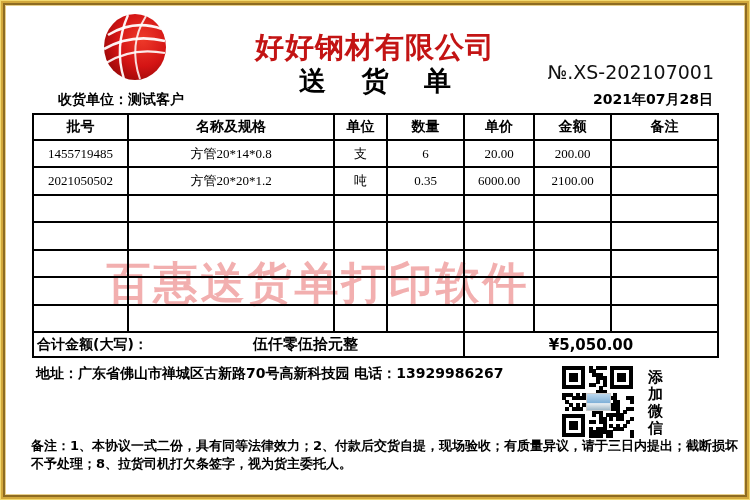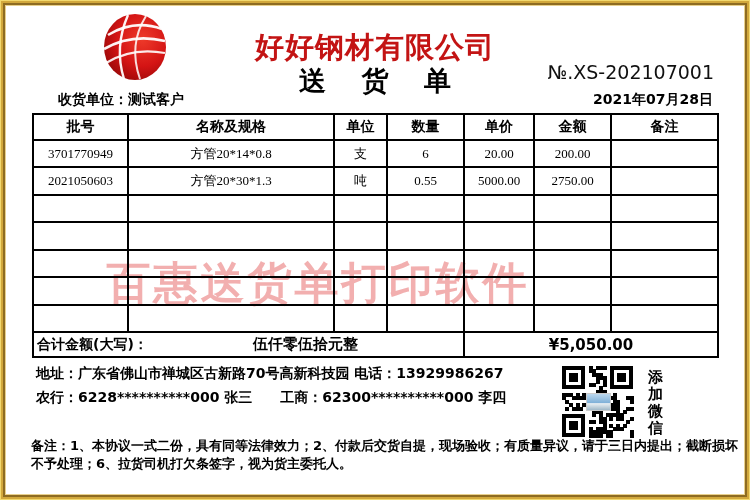--- a/index.html
+++ b/index.html
@@ -105,35 +105,35 @@
         <th>名称及规格</th>
         <th>单位</th>
         <th>数量</th>
         <th>单价</th>
         <th>金额</th>
         <th>备注</th>
       </tr>
     </thead>
     <tbody id="rows">
         <tr>
-          <td>3701770949</td>
+          <td>1455719485</td>
           <td>方管20*14*0.8</td>
           <td>支</td>
           <td>6</td>
           <td>20.00</td>
           <td>200.00</td>
           <td></td>
         </tr>
         <tr>
-          <td>2021050603</td>
-          <td>方管20*30*1.3</td>
+          <td>2021050502</td>
+          <td>方管20*20*1.2</td>
           <td>吨</td>
-          <td>0.55</td>
-          <td>5000.00</td>
-          <td>2750.00</td>
+          <td>0.35</td>
+          <td>6000.00</td>
+          <td>2100.00</td>
           <td></td>
         </tr>
         <tr>
           <td></td>
           <td></td>
           <td></td>
           <td></td>
           <td></td>
           <td></td>
           <td></td>
@@ -182,23 +182,22 @@
             <span class="total-label">合计金额(大写)：</span>
             <span class="total-cn">伍仟零伍拾元整</span>
           </div>
         </td>
         <td colspan="3" class="total-amt">¥5,050.00</td>
       </tr>
     </tfoot>
   </table>
 
   <div class="f-line addr">地址：广东省佛山市禅城区古新路70号高新科技园 电话：13929986267</div>
-  <div class="f-line banks">农行：6228**********000 张三　　工商：62300**********000 李四</div>
   <div class="note note1">备注：1、本协议一式二份，具有同等法律效力；2、付款后交货自提，现场验收；有质量异议，请于三日内提出；截断损坏</div>
-  <div class="note note2">不予处理；6、拉货司机打欠条签字，视为货主委托人。</div>
+  <div class="note note2">不予处理；8、拉货司机打欠条签字，视为货主委托人。</div>
 
   <div class="qr" id="qr">
       <div class="m" style="left: 27px; top: 0px; width: 4px; height: 4px;"></div>
       <div class="m" style="left: 33.8px; top: 0px; width: 4px; height: 4px;"></div>
       <div class="m" style="left: 37.2px; top: 0px; width: 4px; height: 4px;"></div>
       <div class="m" style="left: 40.6px; top: 0px; width: 4px; height: 4px;"></div>
       <div class="m" style="left: 27px; top: 3.4px; width: 4px; height: 4px;"></div>
       <div class="m" style="left: 30.4px; top: 3.4px; width: 4px; height: 4px;"></div>
       <div class="m" style="left: 30.4px; top: 6.8px; width: 4px; height: 4px;"></div>
       <div class="m" style="left: 33.8px; top: 6.8px; width: 4px; height: 4px;"></div>

